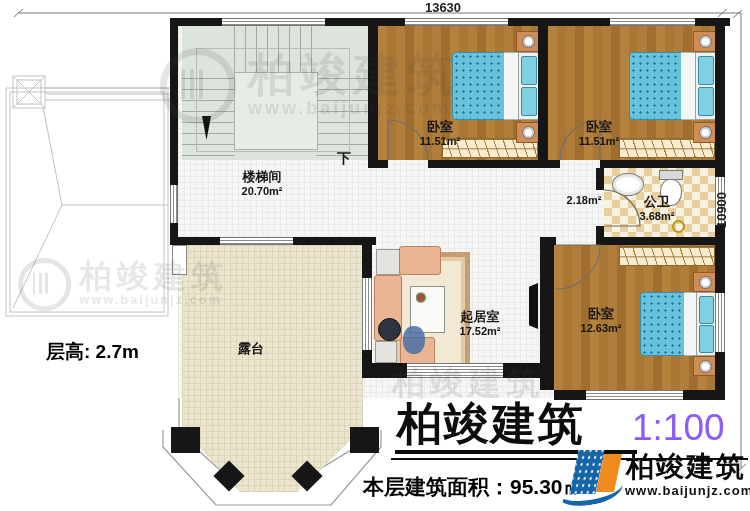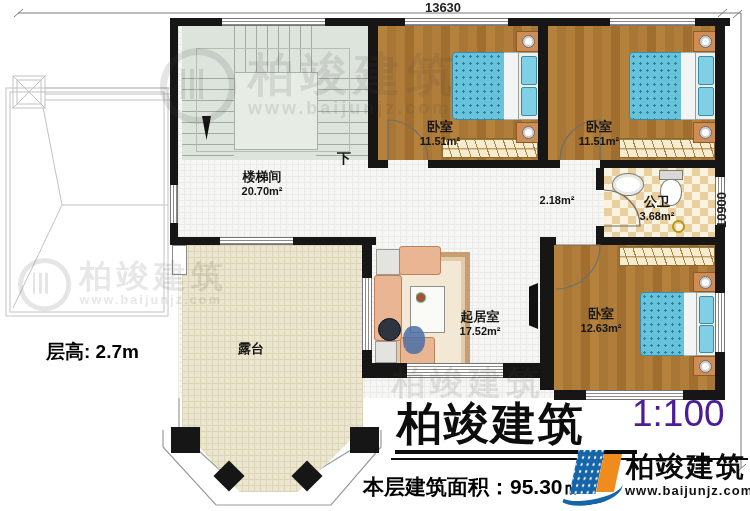--- a/index.html
+++ b/index.html
@@ -219,42 +219,42 @@
     <div class="ar">11.51m²</div>
 </div>
 <div class="lbl" style="left:599px;top:120px">
   <div>卧室</div>
     <div class="ar">11.51m²</div>
 </div>
 <div class="lbl" style="left:657px;top:195px">
   <div>公卫</div>
     <div class="ar">3.68m²</div>
 </div>
-<div class="lbl" style="left:557px;top:194px;font-size:11.5px">
+<div class="lbl" style="left:584px;top:194px;font-size:11.5px">
   <div class="ar">2.18m²</div>
 </div>
 <div class="lbl" style="left:601px;top:307px">
   <div>卧室</div>
     <div class="ar">12.63m²</div>
 </div>
 <div class="lbl" style="left:480px;top:310px">
   <div>起居室</div>
     <div class="ar">17.52m²</div>
 </div>
 <div class="lbl" style="left:251px;top:342px">
   <div>露台</div>
 </div>
 <div class="lbl" style="left:344px;top:150px;font-size:14px">下</div>
 
 <div class="a" style="left:46px;top:339px;font-size:19px;font-weight:bold;color:#000;z-index:50">层高: 2.7m</div>
 
 <div class="a" style="left:397px;top:401px;font-size:45px;font-weight:600;letter-spacing:2px;color:#0d0d0d;z-index:50;line-height:1">柏竣建筑</div>
 <div class="a" style="left:395px;top:450px;width:242px;height:4px;background:#0d0d0d;z-index:50"></div>
 <div class="a" style="left:391px;top:458px;width:357px;height:2px;background:#0d0d0d;z-index:50"></div>
-<div class="a" style="left:632px;top:395px;font-size:37px;font-weight:500;color:#4c1d95;z-index:50;line-height:1">1:100</div>
+<div class="a" style="left:632px;top:409px;font-size:37px;font-weight:500;color:#8b5cf6;z-index:50;line-height:1">1:100</div>
 <div class="a" style="left:363px;top:473px;font-size:21px;font-weight:bold;color:#000;z-index:50">本层建筑面积：95.30㎡</div>
 
 <div class="a" style="left:556px;top:444px;width:194px;height:62px;z-index:55">
   <div class="a" style="left:0;top:0;width:68px;height:62px">
     <div class="a" style="left:18px;top:6px;width:26px;height:44px;background:#1565a8;transform:skewX(-12deg);background-image:radial-gradient(#fff 1px,transparent 1.4px);background-size:6px 7px;background-position:3px 4px"></div>
     <div class="a" style="left:44px;top:10px;width:18px;height:38px;background:#f08c1e;transform:skewX(-12deg)"></div>
     <div class="a" style="left:0px;top:30px;width:64px;height:26px;border-bottom:5px solid #1565a8;border-left:3px solid transparent;border-radius:50%;transform:rotate(-10deg)"></div>
   </div>
   <div class="a" style="left:70px;top:4px;font-size:28px;font-weight:900;letter-spacing:2px;color:#0a0a0a;white-space:nowrap">柏竣建筑</div>
   <div class="a" style="left:69px;top:38px;font-size:13px;font-weight:bold;letter-spacing:1px;color:#111;white-space:nowrap">www.baijunjz.com、</div>

